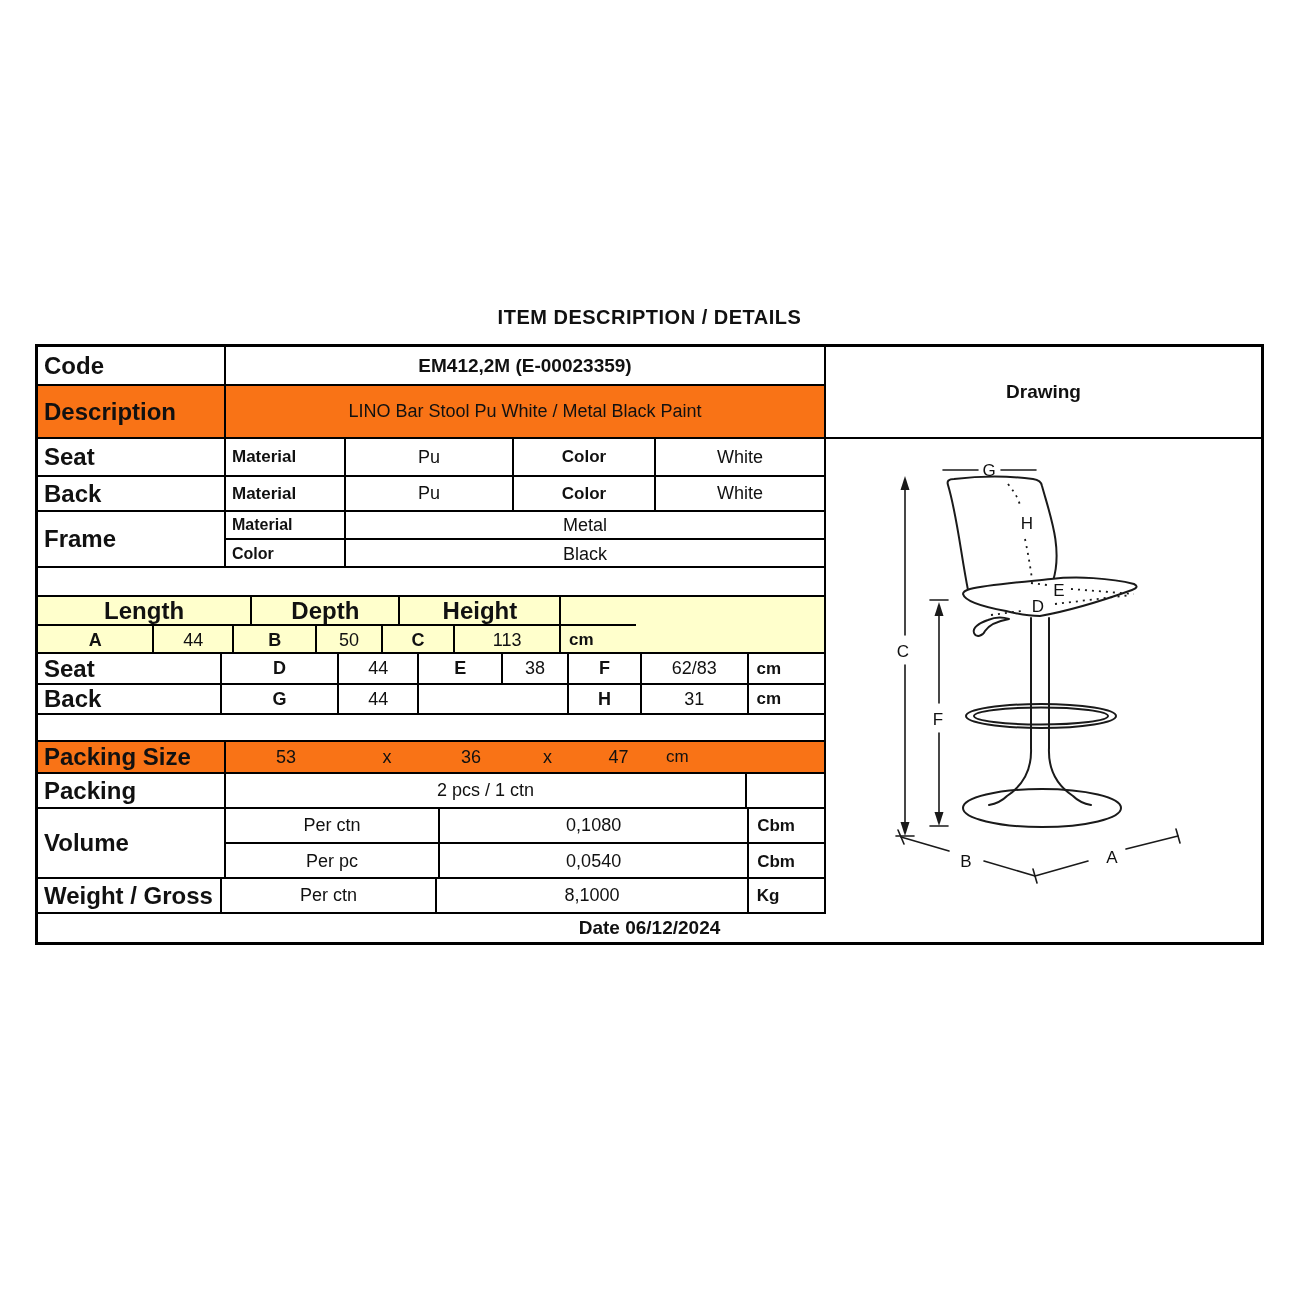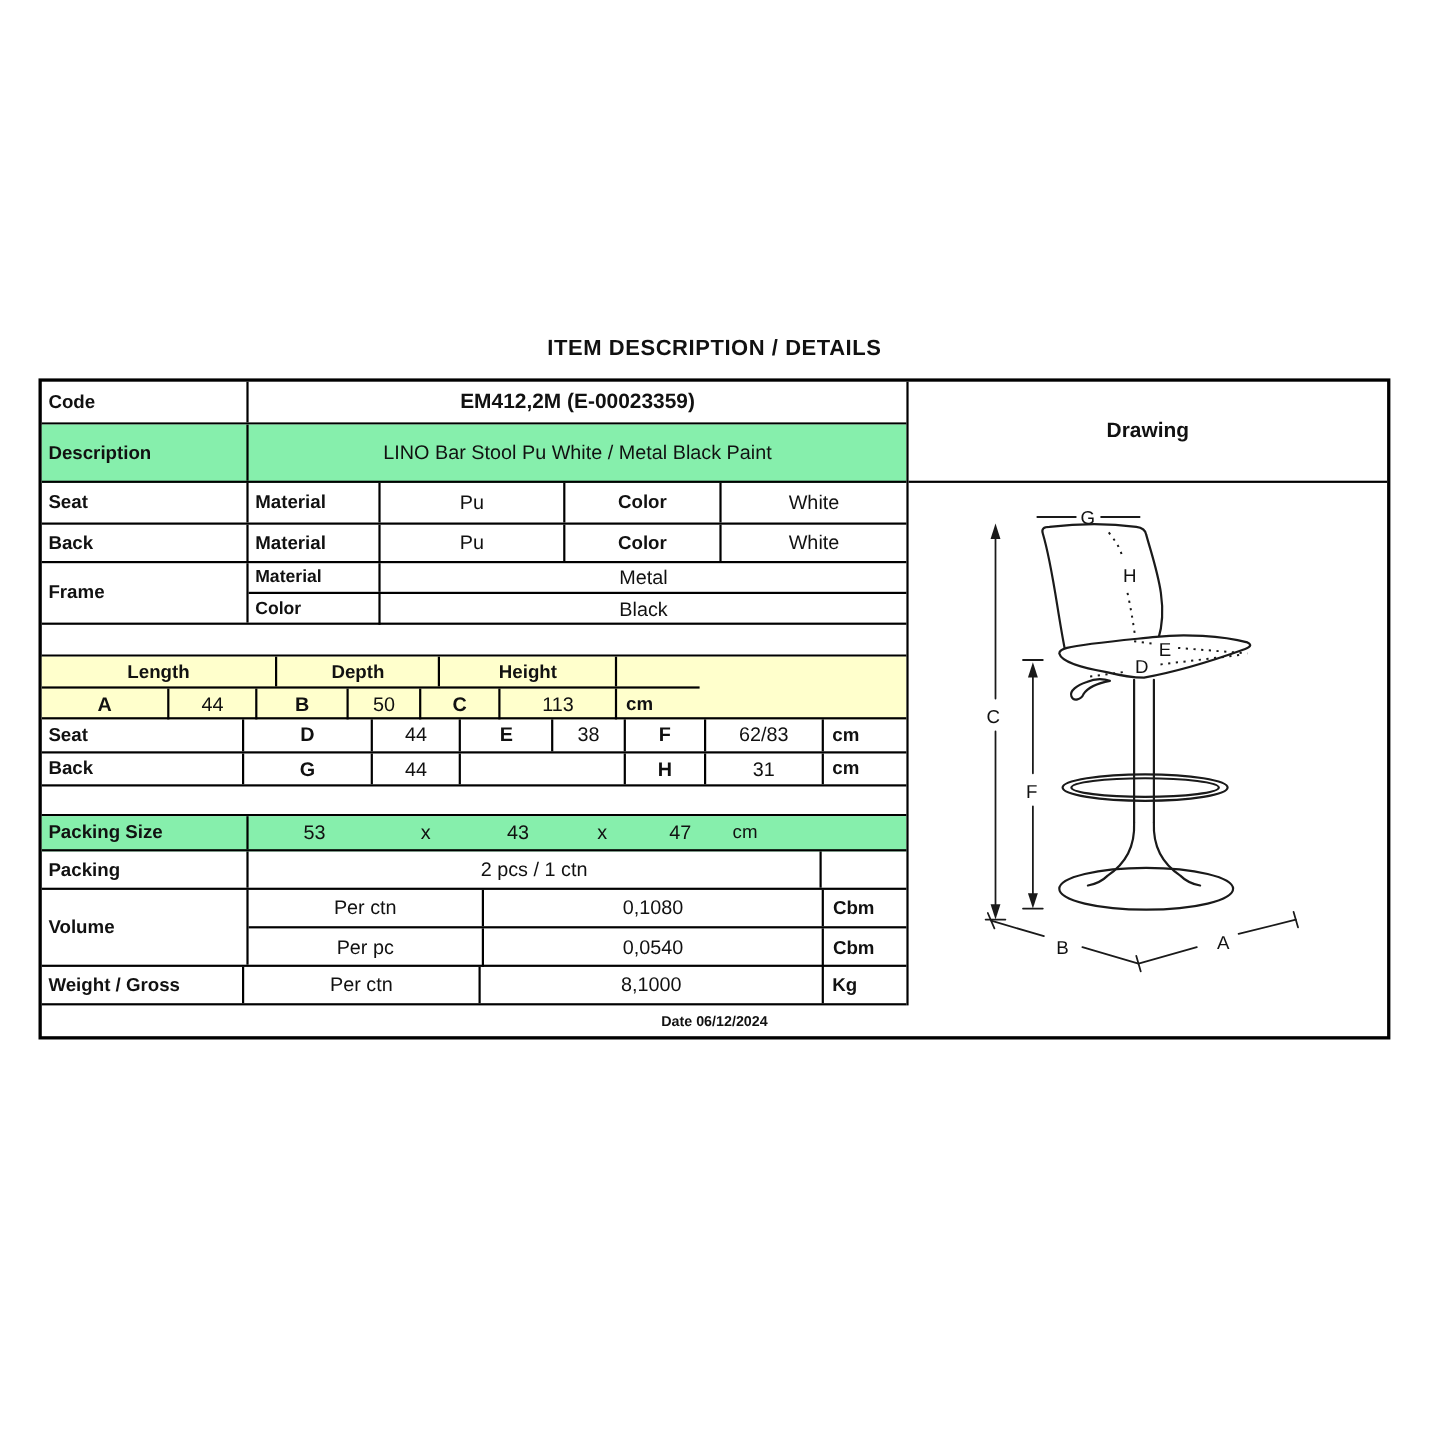--- a/index.html
+++ b/index.html
@@ -12,44 +12,44 @@
   .body-row{display:flex;width:1223px;height:567px;}
   .left-table{width:786px;height:567px;display:flex;flex-direction:column;}
   .row{display:flex;width:786px;border-bottom:2px solid #000;flex:none;}
   .cell{display:flex;align-items:center;justify-content:center;border-right:2px solid #000;
         height:100%;white-space:nowrap;overflow:hidden;}
   .cell.last{border-right:none;}
   .cell.left{justify-content:flex-start;padding-left:6px;}
   .stack{display:flex;flex-direction:column;height:100%;}
   .subrow{display:flex;width:100%;flex:none;}
   .subrow.divide{border-bottom:2px solid #000;}
-  .lbl{font-size:17px;font-weight:bold;}
+  .lbl{font-size:24px;font-weight:bold;}
   .val{font-size:18px;}
   .valb{font-size:18px;font-weight:bold;}
   .key{font-size:17px;font-weight:bold;}
   .skey{font-size:16px;font-weight:bold;}
   .unit{font-size:17px;font-weight:bold;padding-left:8px;justify-content:flex-start;}
   .unitr{font-size:17px;padding-left:10px;justify-content:flex-start;}
   .codeval{font-size:19px;font-weight:bold;}
-  .gray{background:#86efac;}
+  .gray{background:#f97316;}
   .yellow{background:#FFFFCC;}
   .two-line{flex-direction:column;line-height:1.35;justify-content:center;align-items:center;text-align:center;}
   .w188{width:188px;} .w120{width:120px;} .w82{width:82px;} .w86{width:86px;}
   .w67{width:67px;} .w75{width:75px;} .w91{width:109px;} .w77{width:77px;}
   .w142{width:142px;} .w168{width:168px;} .w202{width:221px;} .w153{width:153px;}
   .w166{width:166px;} .w319{width:319px;} .w521{width:521px;} .w598{width:598px;} .w478{width:478px;}
   .h39{height:39px;} .h53{height:53px;} .h38{height:38px;} .h35{height:35px;}
   .h56{height:56px;} .h29{height:29px;} .h57{height:57px;} .h31{height:31px;}
   .h30{height:30px;} .h27{height:27px;} .h32{height:32px;} .h70{height:70px;} .h28{height:28px;}
   .drawing-col{width:437px;height:567px;border-left:2px solid #000;display:flex;flex-direction:column;}
   .drawing-header{height:92px;border-bottom:2px solid #000;display:flex;align-items:center;justify-content:center;
                   font-size:19px;font-weight:bold;}
   .drawing-area{height:473px;width:435px;}
   .date-row{width:1223px;height:28px;display:flex;align-items:center;justify-content:center;
-            font-size:13px;font-weight:bold;}
+            font-size:19px;font-weight:bold;}
   svg.stool{display:block;}
   svg.stool text{font-family:"Liberation Sans",sans-serif;font-size:17px;fill:#111;}
   svg.stool .ln{stroke:#1a1a1a;stroke-width:2;fill:none;stroke-linecap:round;stroke-linejoin:round;}
   svg.stool .thin{stroke:#1a1a1a;stroke-width:1.6;fill:none;stroke-linecap:round;}
   svg.stool .dots{stroke:#1a1a1a;stroke-width:1.8;fill:none;stroke-dasharray:2 5;}
   svg.stool .fillw{fill:#ffffff;}
   svg.stool .arrow{fill:#1a1a1a;stroke:none;}
 </style>
 </head>
 <body>
@@ -145,21 +145,21 @@
           <div class="cell val w91">31</div>
           <div class="cell unit w77 last">cm</div>
         </div>
 
         <div class="row h27"></div>
 
         <div class="row h32 gray">
           <div class="cell left lbl w188">Packing Size</div>
           <div class="cell val w120" style="border-right:none;">53</div>
           <div class="cell val w82" style="border-right:none;">x</div>
-          <div class="cell val w86" style="border-right:none;">43</div>
+          <div class="cell val w86" style="border-right:none;">36</div>
           <div class="cell val w67" style="border-right:none;">x</div>
           <div class="cell val w75" style="border-right:none;">47</div>
           <div class="cell unitr w168 last">cm</div>
         </div>
 
         <div class="row h35">
           <div class="cell left lbl w188">Packing</div>
           <div class="cell val w521">2 pcs / 1 ctn</div>
           <div class="cell w77 last"></div>
         </div>

